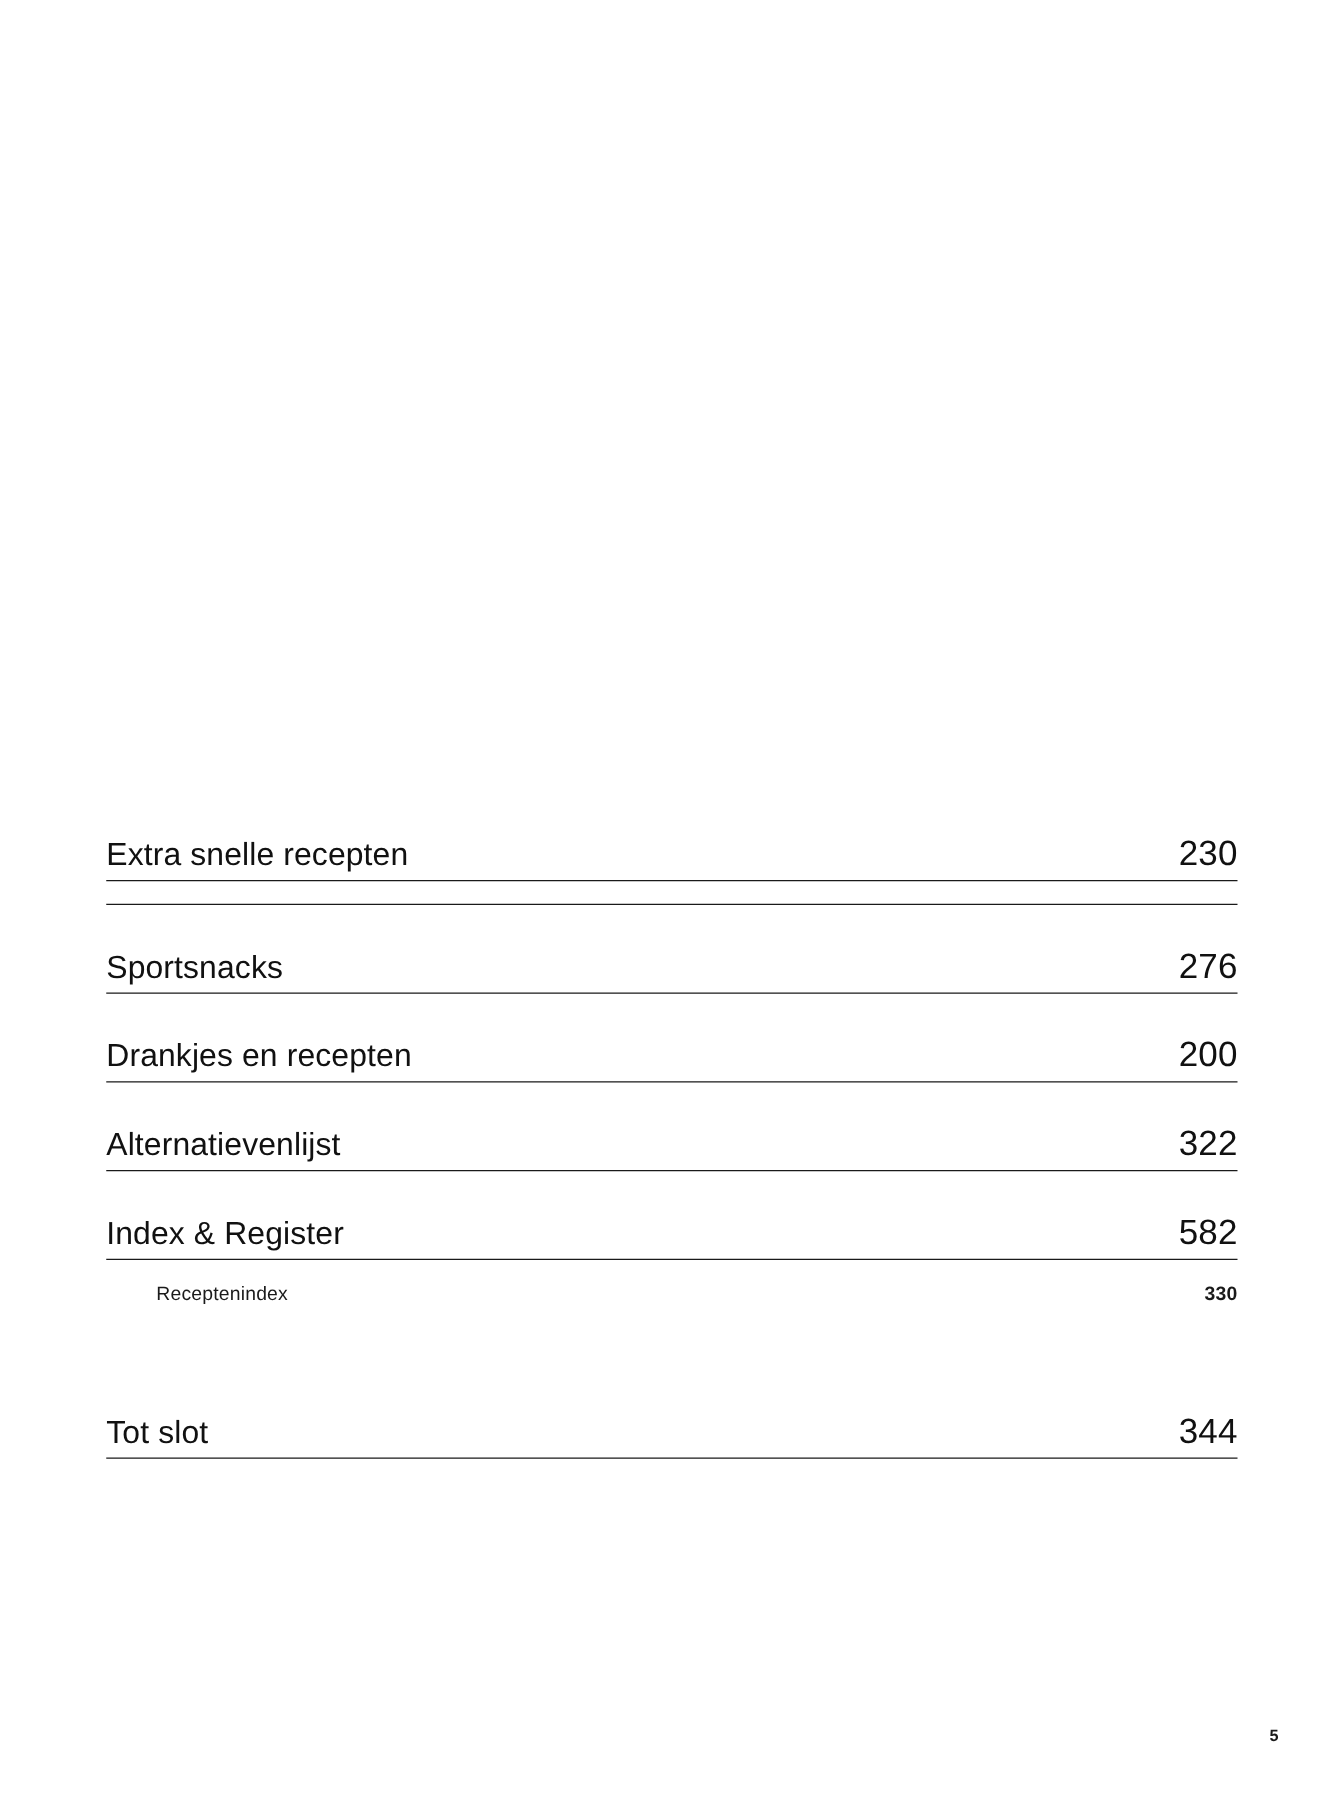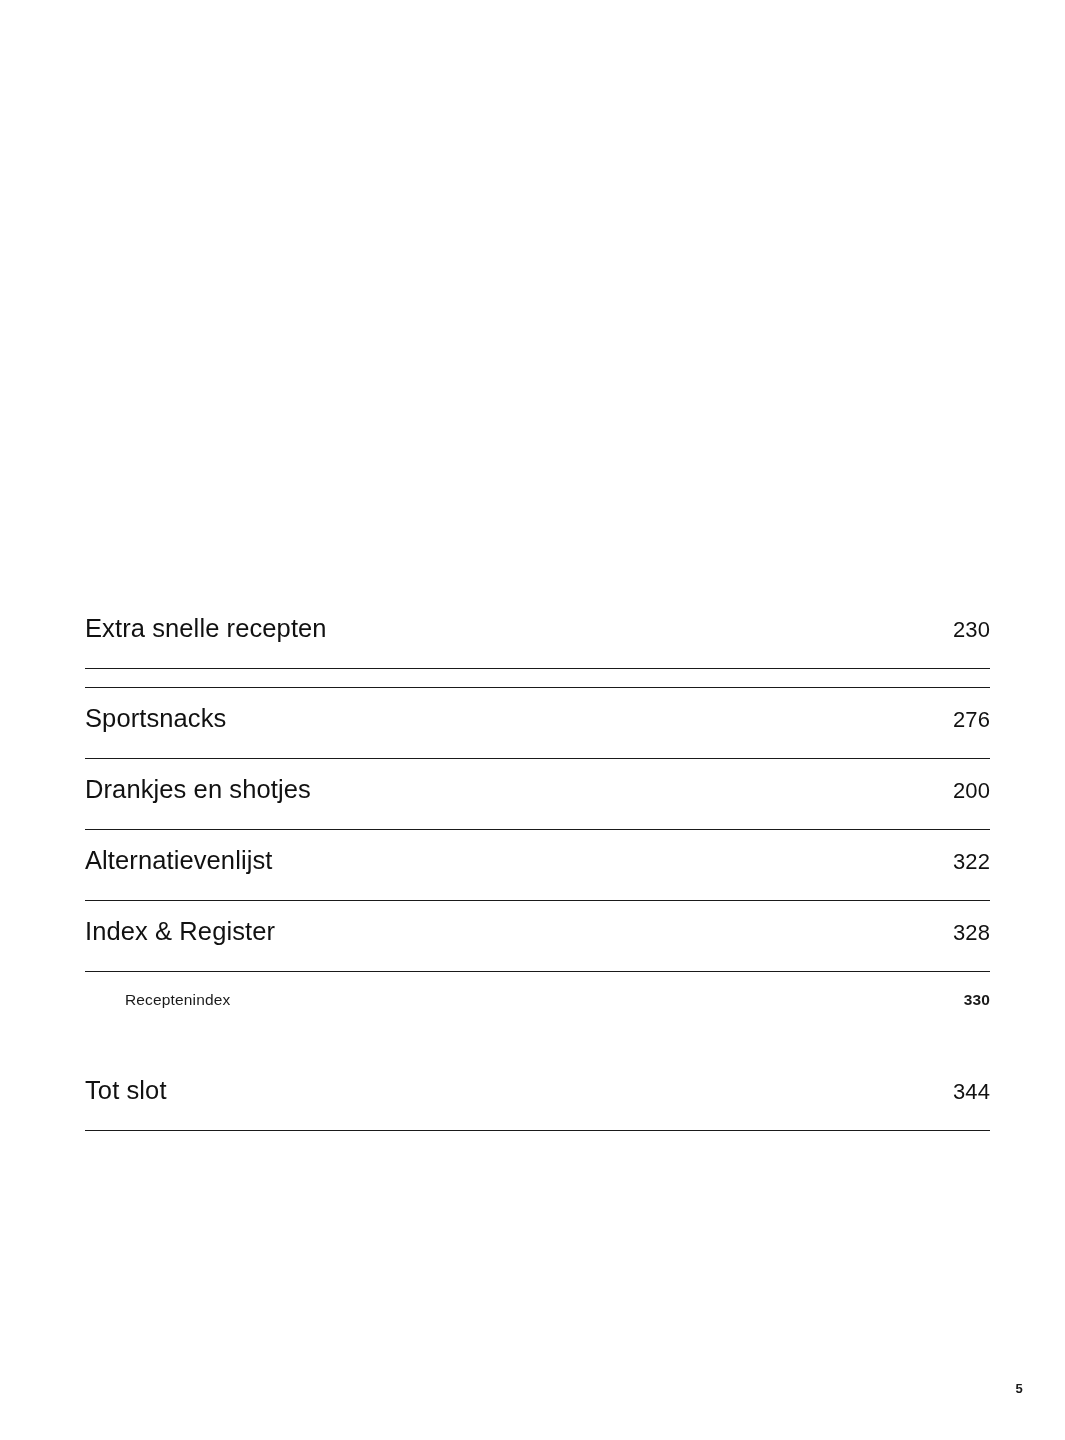--- a/index.html
+++ b/index.html
@@ -22,21 +22,21 @@
     inset: 0;
     width: 1065px;
     height: 1440px;
     background: #ffffff;
   }
 
   
   .toc {
     position: absolute;
     left: 85px;
-    top: 616px;
+    top: 652px;
     width: 905px;
   }
 
   .toc-entry {
     display: flex;
     align-items: baseline;
     justify-content: space-between;
     height: 52px;
     box-sizing: border-box;
   }
@@ -44,27 +44,28 @@
   .toc-entry .toc-title {
     font-size: 25.5px;
     font-weight: 400;
     letter-spacing: 0.1px;
     line-height: 1;
     color: #111111;
     white-space: nowrap;
   }
 
   .toc-entry .toc-page {
-    font-size: 22px;
+    font-size: 28px;
     font-weight: 400;
     letter-spacing: 0.1px;
     line-height: 1;
     color: #111111;
     text-align: right;
     font-variant-numeric: lining-nums;
+    margin-top: 17px;
   }
 
   .toc-rule {
     width: 905px;
     height: 0;
     border-top: 1.6px solid #1a1a1a;
     margin: 0;
   }
 
   
@@ -138,36 +139,36 @@
     <div class="toc-gap"></div>
 
     <div class="toc-entry">
       <span class="toc-title">Sportsnacks</span>
       <span class="toc-page">276</span>
     </div>
     <div class="toc-rule"></div>
     <div class="toc-gap"></div>
 
     <div class="toc-entry">
-      <span class="toc-title">Drankjes en shotjes</span>
+      <span class="toc-title">Drankjes en recepten</span>
       <span class="toc-page">200</span>
     </div>
     <div class="toc-rule"></div>
     <div class="toc-gap"></div>
 
     <div class="toc-entry">
       <span class="toc-title">Alternatievenlijst</span>
       <span class="toc-page">322</span>
     </div>
     <div class="toc-rule"></div>
     <div class="toc-gap"></div>
 
     <div class="toc-entry">
       <span class="toc-title">Index &amp; Register</span>
-      <span class="toc-page">328</span>
+      <span class="toc-page">582</span>
     </div>
     <div class="toc-rule"></div>
 
     <div class="sub-block">
       <div class="toc-sub">
         <span class="toc-sub-title">Receptenindex</span>
         <span class="toc-sub-page">330</span>
       </div>
     </div>
 

